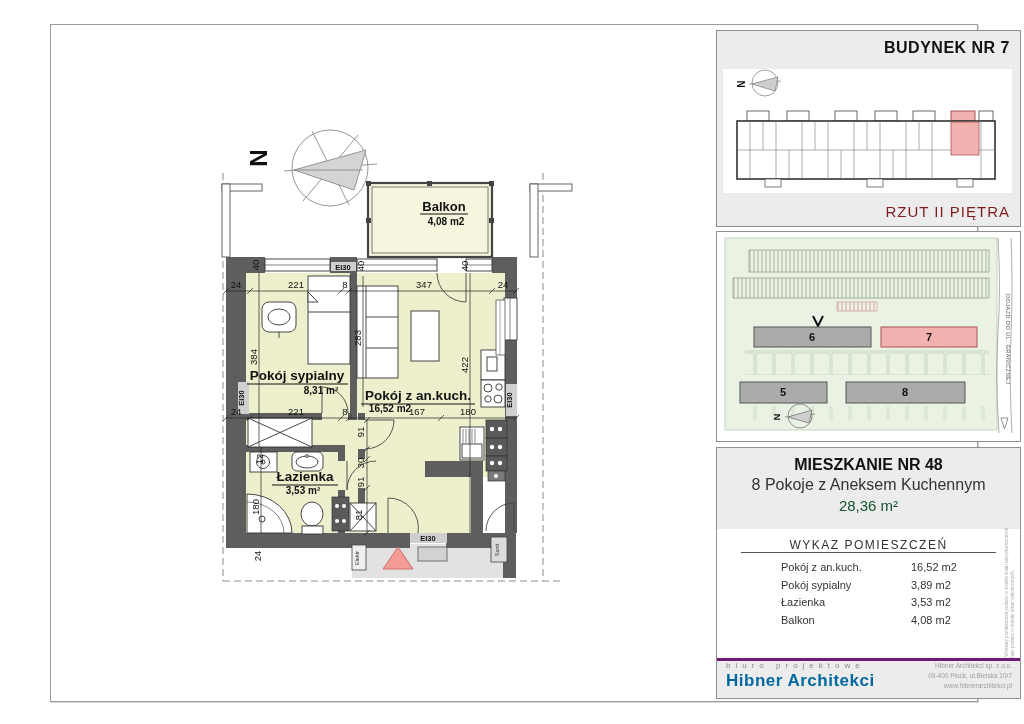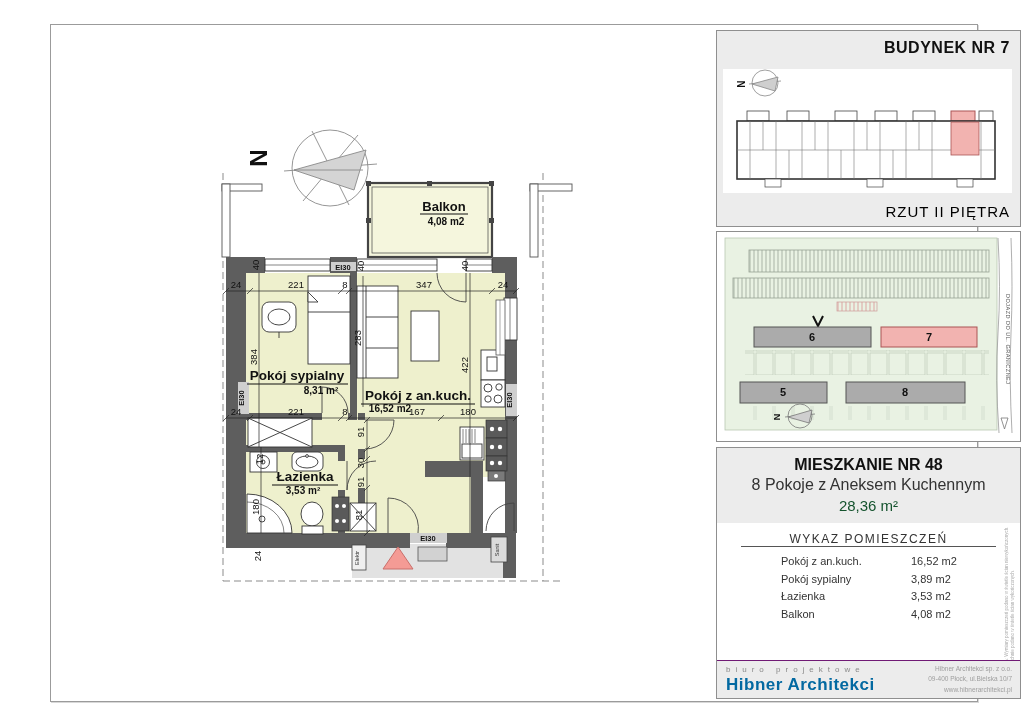--- a/index.html
+++ b/index.html
@@ -6,36 +6,36 @@
   #canvas{position:relative;width:1024px;height:724px;background:#fff;overflow:hidden;
           font-family:"Liberation Sans",sans-serif;color:#222;}
   .sheet-border{position:absolute;left:50px;top:24px;width:926px;height:676px;
                 border:1px solid #9b9b9b;box-shadow:1px 1px 0 #d8d8d8;}
   svg{font-family:"Liberation Sans",sans-serif;}
   .box{position:absolute;border:1px solid #8f8f8f;background:#ececec;margin-left:47px;}
   #box1{left:669px;top:30px;width:303px;height:195px;}
   #box2{left:669px;top:231px;width:303px;height:209px;background:#fff;}
   #box3{left:669px;top:447px;width:303px;height:250px;background:#fff;}
   .b1-title{position:absolute;top:8px;right:10px;font-size:16px;font-weight:bold;color:#111;letter-spacing:.5px;}
-  .b1-caption{position:absolute;bottom:6px;right:10px;font-size:15px;color:#000000;letter-spacing:1px;}
+  .b1-caption{position:absolute;bottom:6px;right:10px;font-size:15px;color:#7f1d1d;letter-spacing:1px;}
   .b1-svg,.b2-svg{position:absolute;left:0;top:0;}
-  #apt-head{background:#ececec;padding:8px 4px 9px;text-align:center;}
+  #apt-head{background:#ececec;padding:8px 4px 15px;text-align:center;}
   .apt-title{font-size:16px;font-weight:bold;color:#111;}
   .apt-sub{font-size:16px;color:#333;margin-top:2px;}
   .apt-area{font-size:15px;font-weight:normal;color:#14532d;margin-top:3px;}
   .wykaz{margin:9px 24px 2px;text-align:center;font-size:12px;letter-spacing:1.5px;color:#333;
          border-bottom:1px solid #555;}
   .rowtbl{margin-top:6px;}
   .row{display:flex;font-size:11px;color:#333;line-height:17.5px;}
   .rl{margin-left:64px;width:130px;}
   .rv{width:90px;}
   .disclaimer{position:absolute;right:3px;top:68px;height:160px;font-size:4.5px;color:#a9a9a9;
               writing-mode:vertical-rl;transform:rotate(180deg);line-height:1.4;overflow:hidden;}
   .apt-footer{position:absolute;left:0;right:0;bottom:0;height:37px;background:#ececec;
-              border-top:1px solid #701a75;display:flex;justify-content:space-between;align-items:center;}
+              border-top:3px solid #701a75;display:flex;justify-content:space-between;}
   .brand{padding-left:9px;}
   .brand-tag{font-size:8px;letter-spacing:5px;color:#8a8a8a;}
   .brand-name{font-size:17px;font-weight:bold;color:#0369a1;letter-spacing:.5px;margin-top:1px;}
   .addr{padding-right:8px;text-align:right;font-size:6.5px;color:#9e9e9e;line-height:1.55;}
 </style>
 </head>
 <body>
 
 <div id="canvas">
   <div class="sheet-border"></div>

